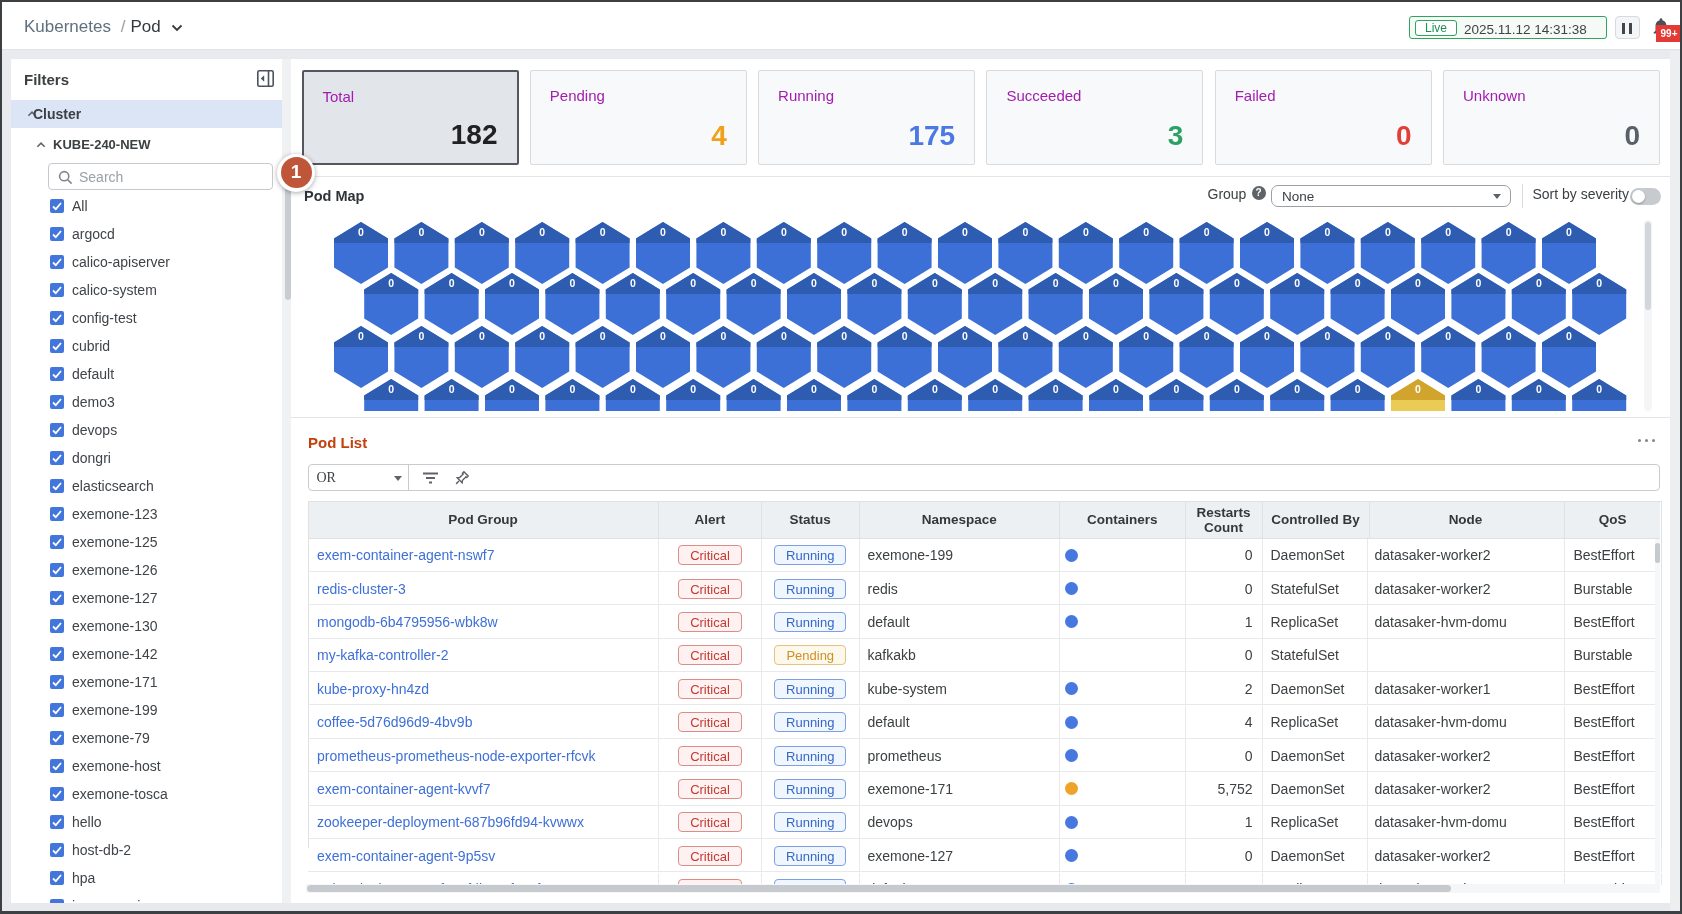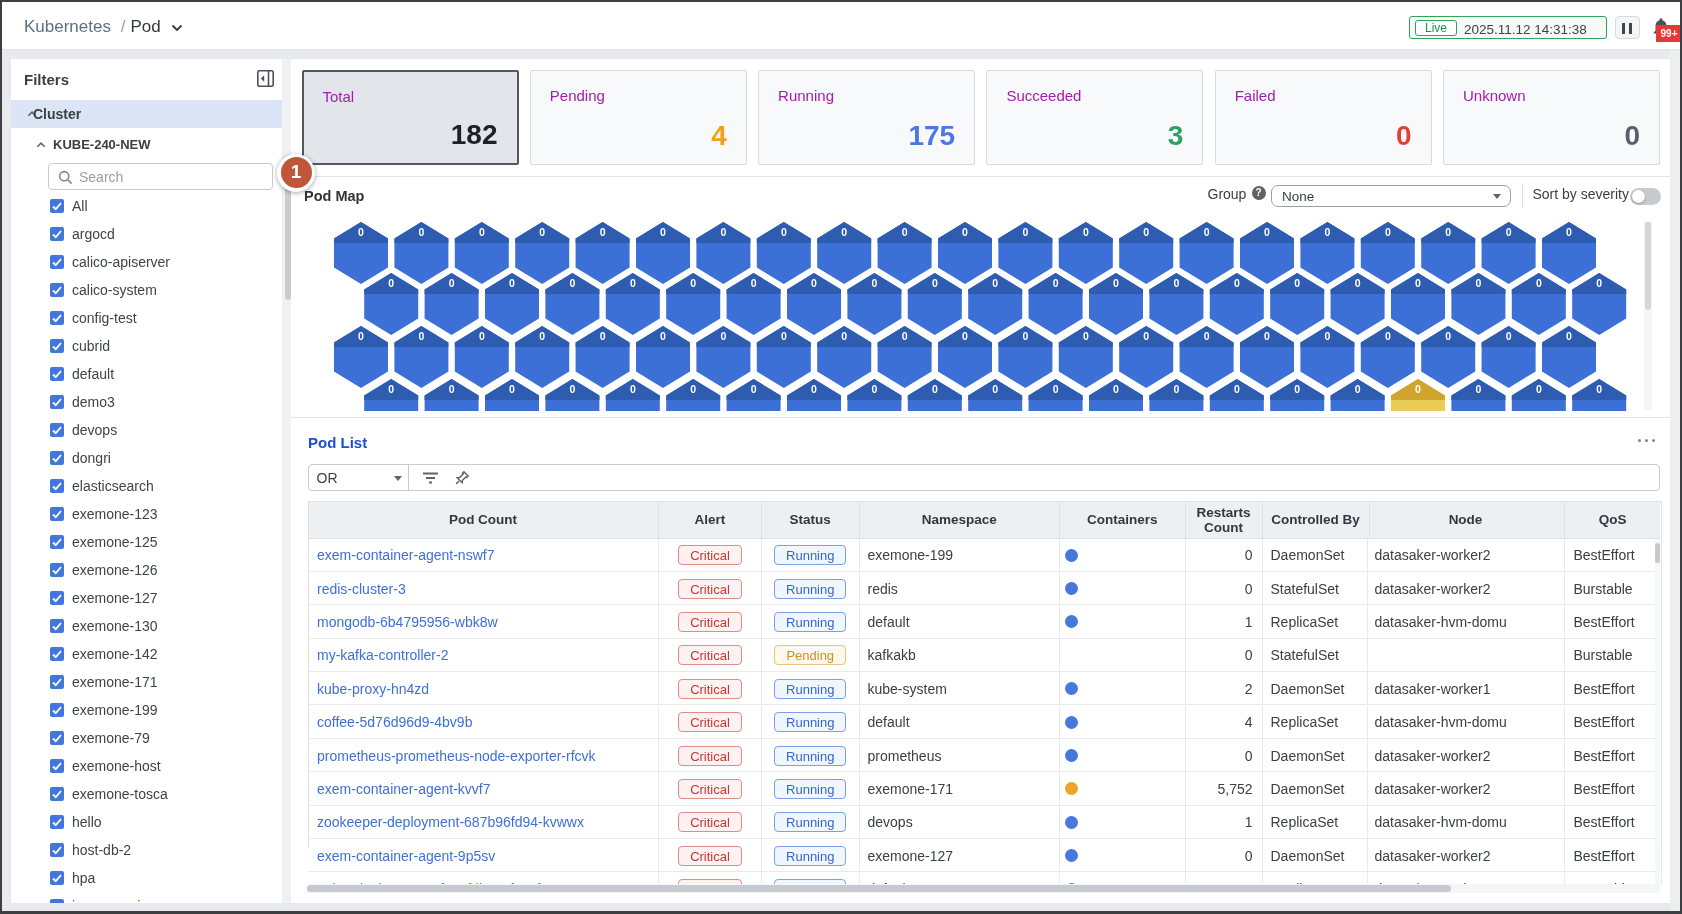--- a/index.html
+++ b/index.html
@@ -51,24 +51,24 @@
 #gsel .val {position:absolute;left:10px;top:3px;font-size:13.5px;color:#3c4043;}
 #gsel .car {position:absolute;right:9px;top:8px;width:0;height:0;border-left:4.5px solid transparent;border-right:4.5px solid transparent;border-top:5.5px solid #5f6368;}
 #vbar1 {position:absolute;left:1231px;top:125px;width:1px;height:24px;background:#dadce0;}
 #sortlab {position:absolute;left:1242px;top:127px;font-size:14px;color:#3c4043;}
 #toggle {position:absolute;left:1339px;top:129px;width:31px;height:17px;background:#c7cbd0;border-radius:9px;}
 #toggle .knob {position:absolute;left:2px;top:2px;width:13px;height:13px;background:#fff;border-radius:50%;box-shadow:0 1px 2px rgba(0,0,0,.3);}
 #mapclip {position:absolute;left:9.5px;top:156px;width:1345px;height:196px;overflow:hidden;}
 #mapscroll {position:absolute;left:1353.5px;top:161px;width:8px;height:191px;background:#f4f5f6;border-radius:4px;}
 #mapthumb {position:absolute;left:1354.5px;top:163px;width:6px;height:88px;background:#d3d6da;border-radius:3px;}
 
-#pltitle {position:absolute;left:17.5px;top:375px;font-size:15px;font-weight:bold;color:#1d4ed8;}
+#pltitle {position:absolute;left:17.5px;top:375px;font-size:15px;font-weight:bold;color:#c2410c;}
 #pldots {position:absolute;left:1347px;top:378px;width:20px;height:6px;}
 #pldots i {position:absolute;top:1.5px;width:3.5px;height:3.5px;border-radius:50%;background:#80868b;}
-#filterbar {position:absolute;left:17px;top:405px;width:1352px;height:27px;border:1px solid #c8ccd0;border-radius:4px;background:#fff;}
+#filterbar {position:absolute;left:17px;top:405px;width:1352px;height:27px;border:1px solid #c8ccd0;border-radius:4px;background:#fff;font-family:Liberation Serif, serif;}
 #fbor {position:absolute;left:8px;top:5px;font-size:14px;color:#3c4043;}
 #fbcaret {position:absolute;left:85px;top:11px;width:0;height:0;border-left:4px solid transparent;border-right:4px solid transparent;border-top:5px solid #5f6368;}
 #fbsep {position:absolute;left:99px;top:0;width:1px;height:25px;background:#c8ccd0;}
 
 #tbl {position:absolute;left:17.5px;top:441.5px;width:1354px;height:347.5px;border:1px solid #dfe2e5;border-bottom:none;}
 .th {position:absolute;top:0;height:38px;border-right:1px solid #dfe2e5;font-size:13.5px;font-weight:bold;color:#34383c;display:flex;align-items:center;justify-content:center;text-align:center;}
 .trow {position:absolute;left:0;width:1352px;height:33.4px;border-bottom:1px solid #e7e9eb;background:#fff;}
 .td {position:absolute;top:0;height:33.4px;border-right:1px solid #e7e9eb;font-size:14px;color:#3c4043;display:flex;align-items:center;padding-left:9px;}
 .td.tc {justify-content:center;padding-left:0;}
 .td.tr {justify-content:flex-end;padding-left:0;}
@@ -815,21 +815,21 @@
         <div class="td" style="left:551.5px;width:200.5px;padding-left:8px">default</div>
         <div class="td" style="left:752px;width:125.5px;padding-left:5px">
           <span class="dot dblue"></span>
         </div>
         <div class="td tr" style="left:877.5px;width:77.0px;padding-right:9px">3</div>
         <div class="td" style="left:954.5px;width:105.0px;padding-left:8px">ReplicaSet</div>
         <div class="td" style="left:1059.5px;width:197.0px;padding-left:7px">datasaker-worker2</div>
         <div class="td" style="left:1256.5px;width:97.5px;padding-left:9px">Burstable</div>
       </div>
       <div style="position:absolute;left:0;top:0;width:1352px;height:38px;background:#edf0f2;border-bottom:1px solid #dfe2e5;">
-        <div class="th" style="left:0px;width:351px">Pod Count</div>
+        <div class="th" style="left:0px;width:351px">Pod Group</div>
         <div class="th" style="left:351px;width:103px">Alert</div>
         <div class="th" style="left:454px;width:97.5px">Status</div>
         <div class="th" style="left:551.5px;width:200.5px">Namespace</div>
         <div class="th" style="left:752px;width:125.5px">Containers</div>
         <div class="th" style="left:877.5px;width:77.0px">Restarts<br>Count</div>
         <div class="th" style="left:954.5px;width:107px">Controlled By</div>
         <div class="th" style="left:1059.5px;width:197.0px">Node</div>
         <div class="th" style="left:1256.5px;width:97.5px">QoS</div>
       </div>
     </div>

